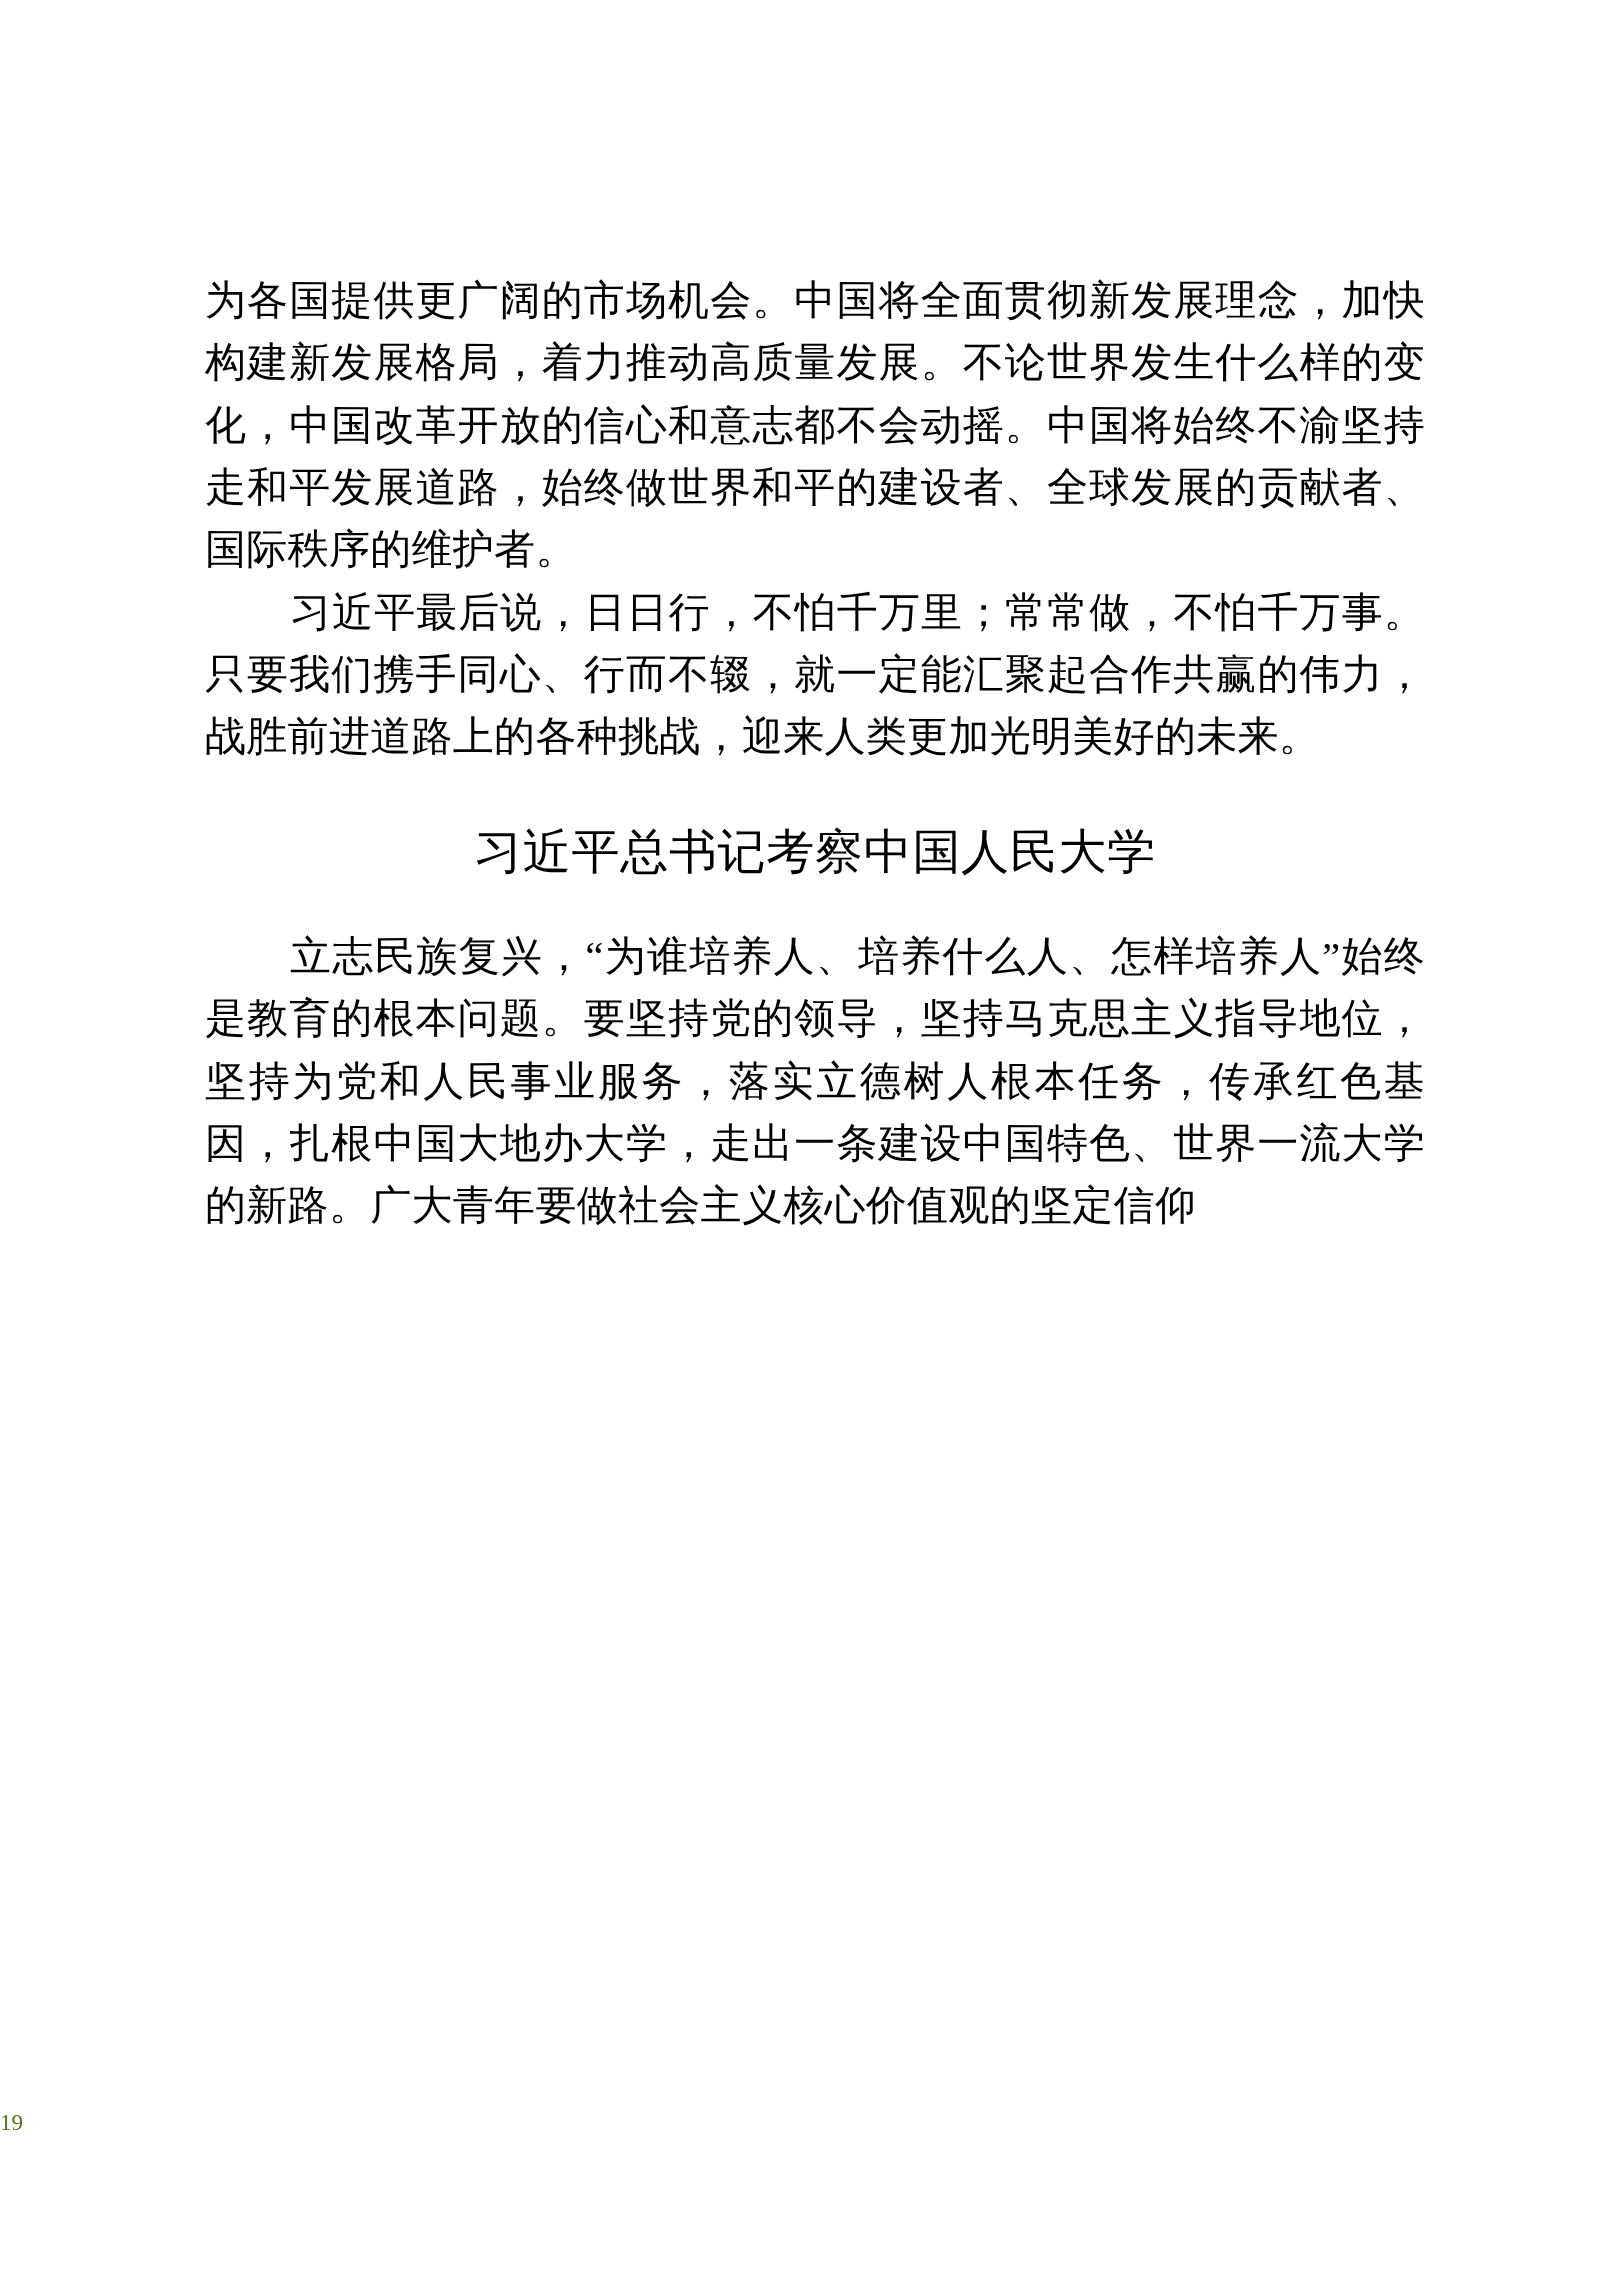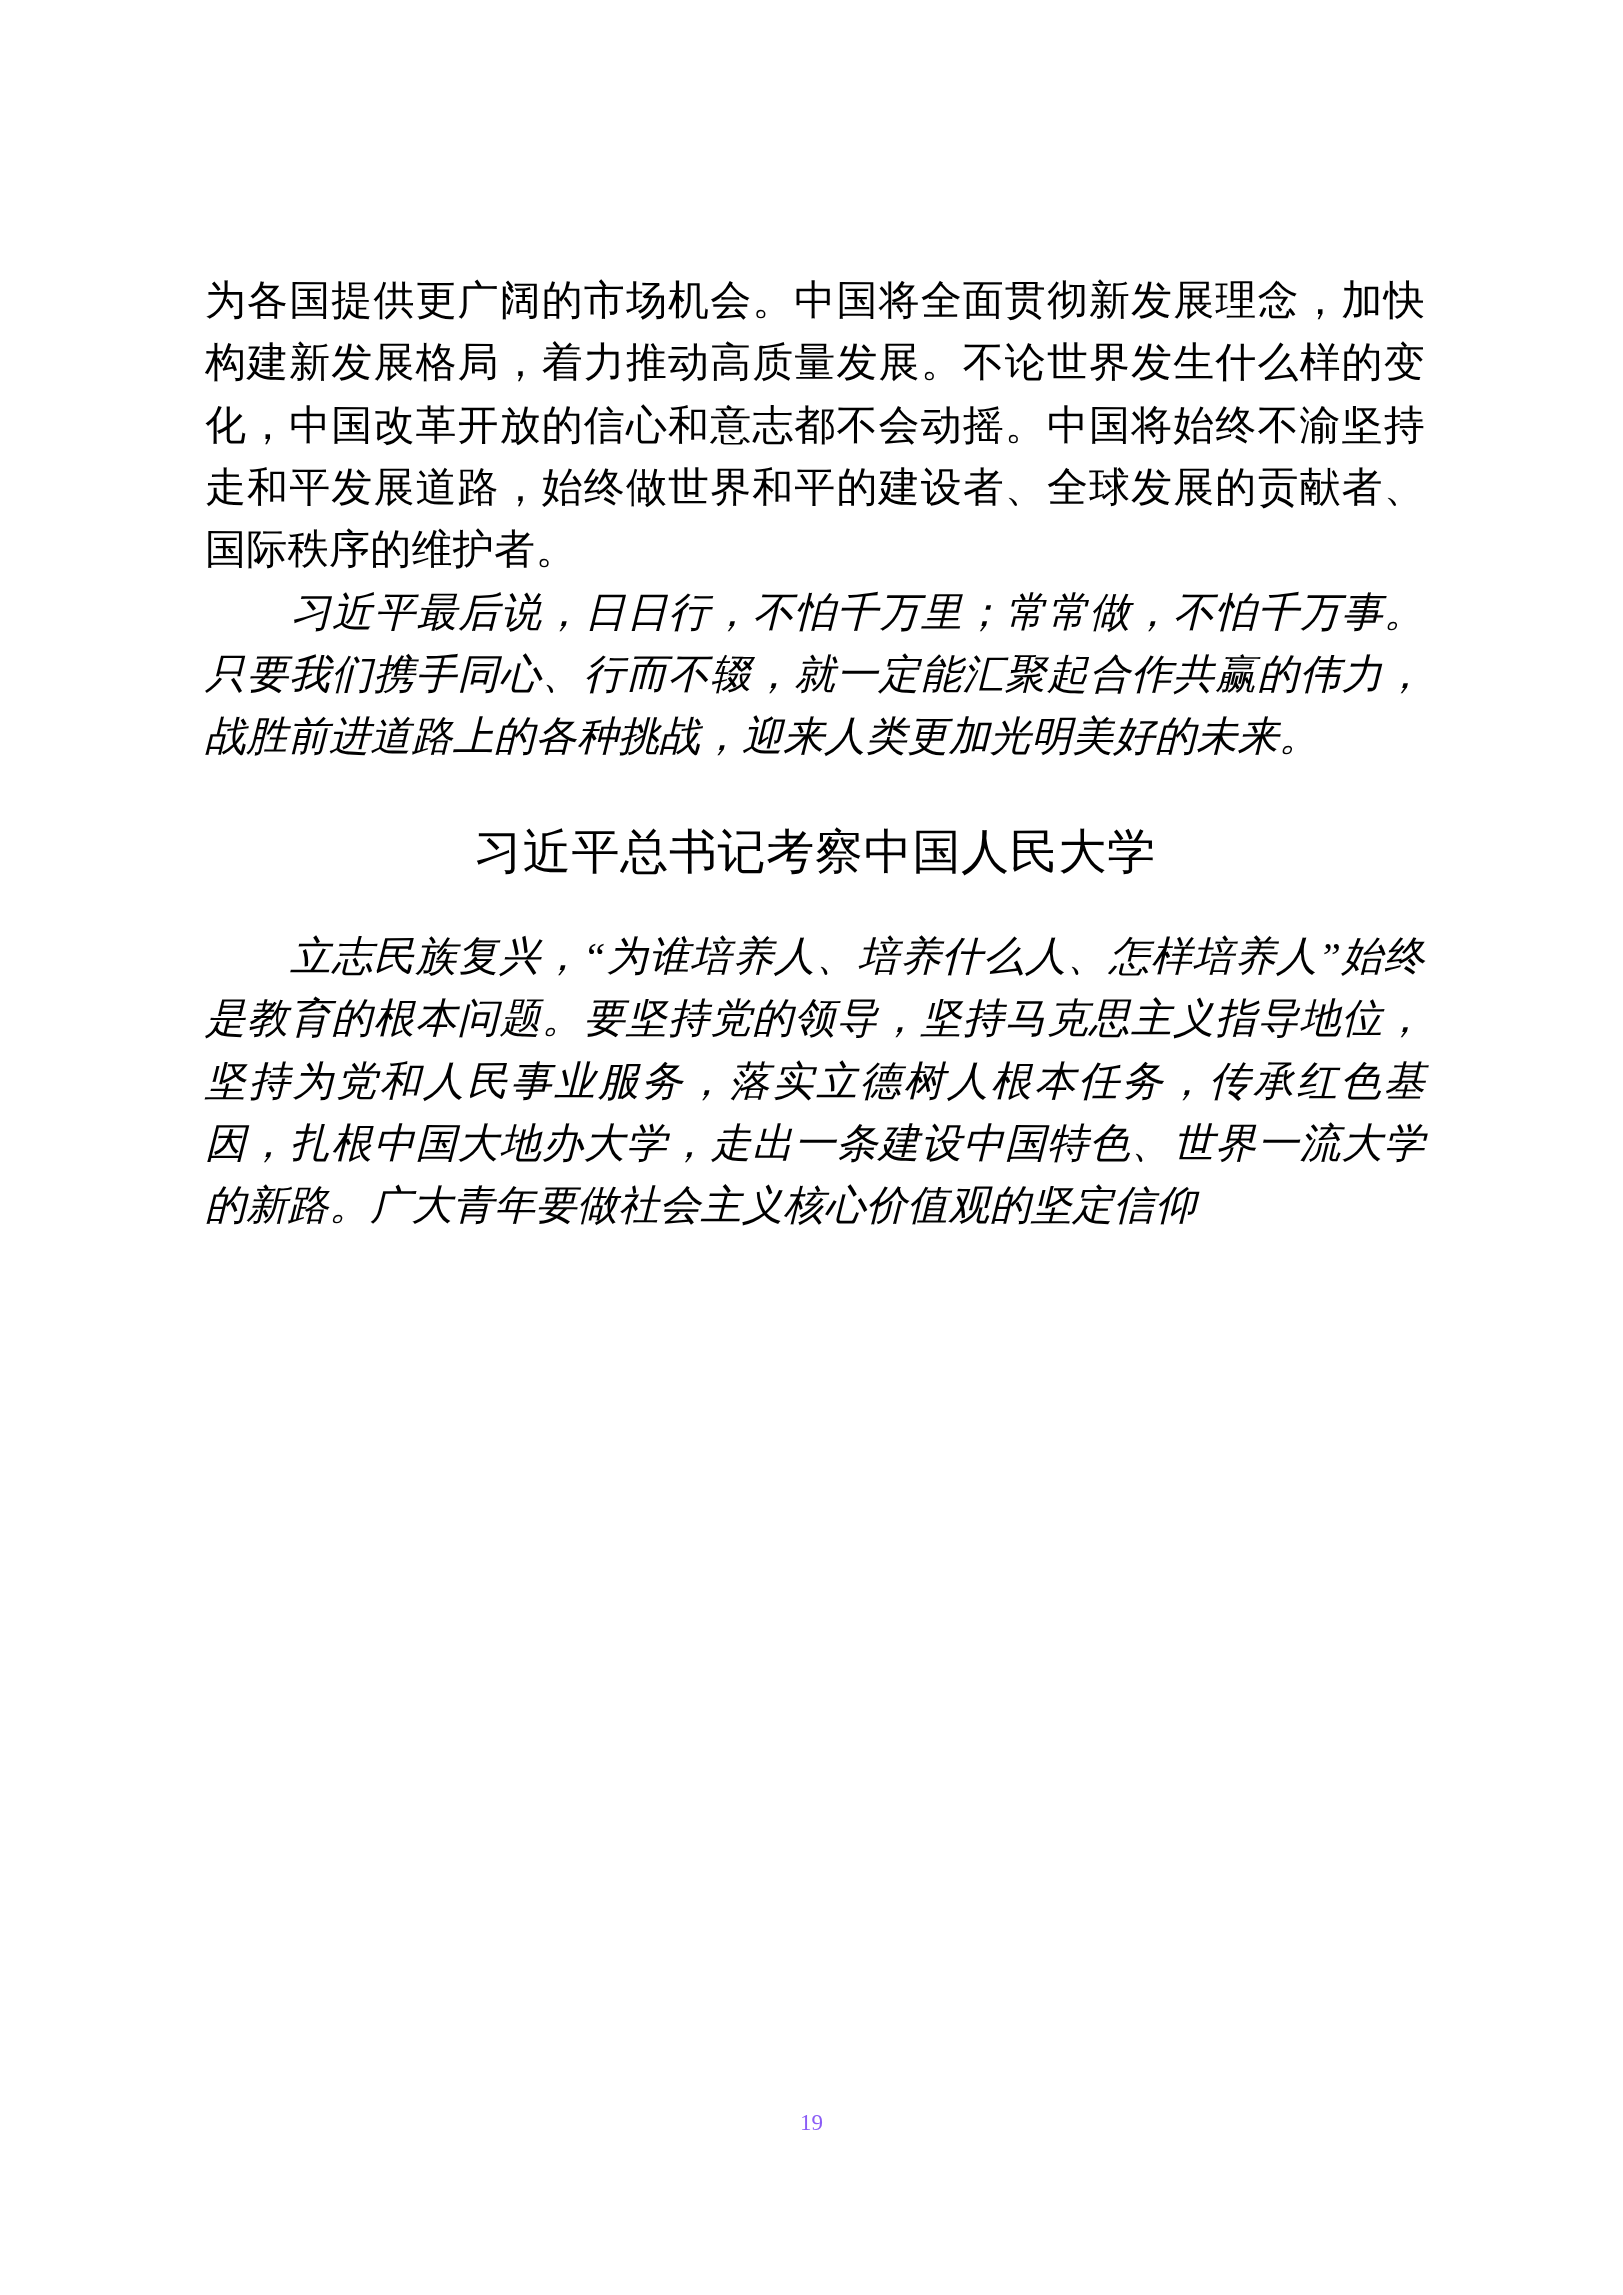--- a/index.html
+++ b/index.html
@@ -33,40 +33,39 @@
     margin: 0 0 0 0;
     font-size: 41px;
     line-height: 1.52;
     text-align: justify;
     text-justify: inter-ideograph;
     letter-spacing: 0.3px;
     font-family: "Liberation Serif", "DejaVu Serif", serif;
   }
   p.indent {
     text-indent: 85px;
-    font-style: italic;
   }
   h2.article-title {
     margin: 53px 0 42px 0;
     font-size: 48px;
     line-height: 1.3;
     text-align: center;
     font-weight: normal;
     letter-spacing: 0.7px;
     font-family: "Liberation Sans", "DejaVu Sans", sans-serif;
   }
   .page-number {
     position: absolute;
     left: 0;
     top: 2110px;
     width: 1623px;
-    text-align: center;
+    text-align: left;
     font-size: 23px;
     font-family: "Liberation Serif", "DejaVu Serif", serif;
-    color: #8b5cf6;
+    color: #4d7c0f;
   }
 </style>
 </head>
 <body>
 
 <div class="page">
 
   <div class="content">
 
     <p class="para">为各国提供更广阔的市场机会。中国将全面贯彻新发展理念，加快构建新发展格局，着力推动高质量发展。不论世界发生什么样的变化，中国改革开放的信心和意志都不会动摇。中国将始终不渝坚持走和平发展道路，始终做世界和平的建设者、全球发展的贡献者、国际秩序的维护者。</p>

